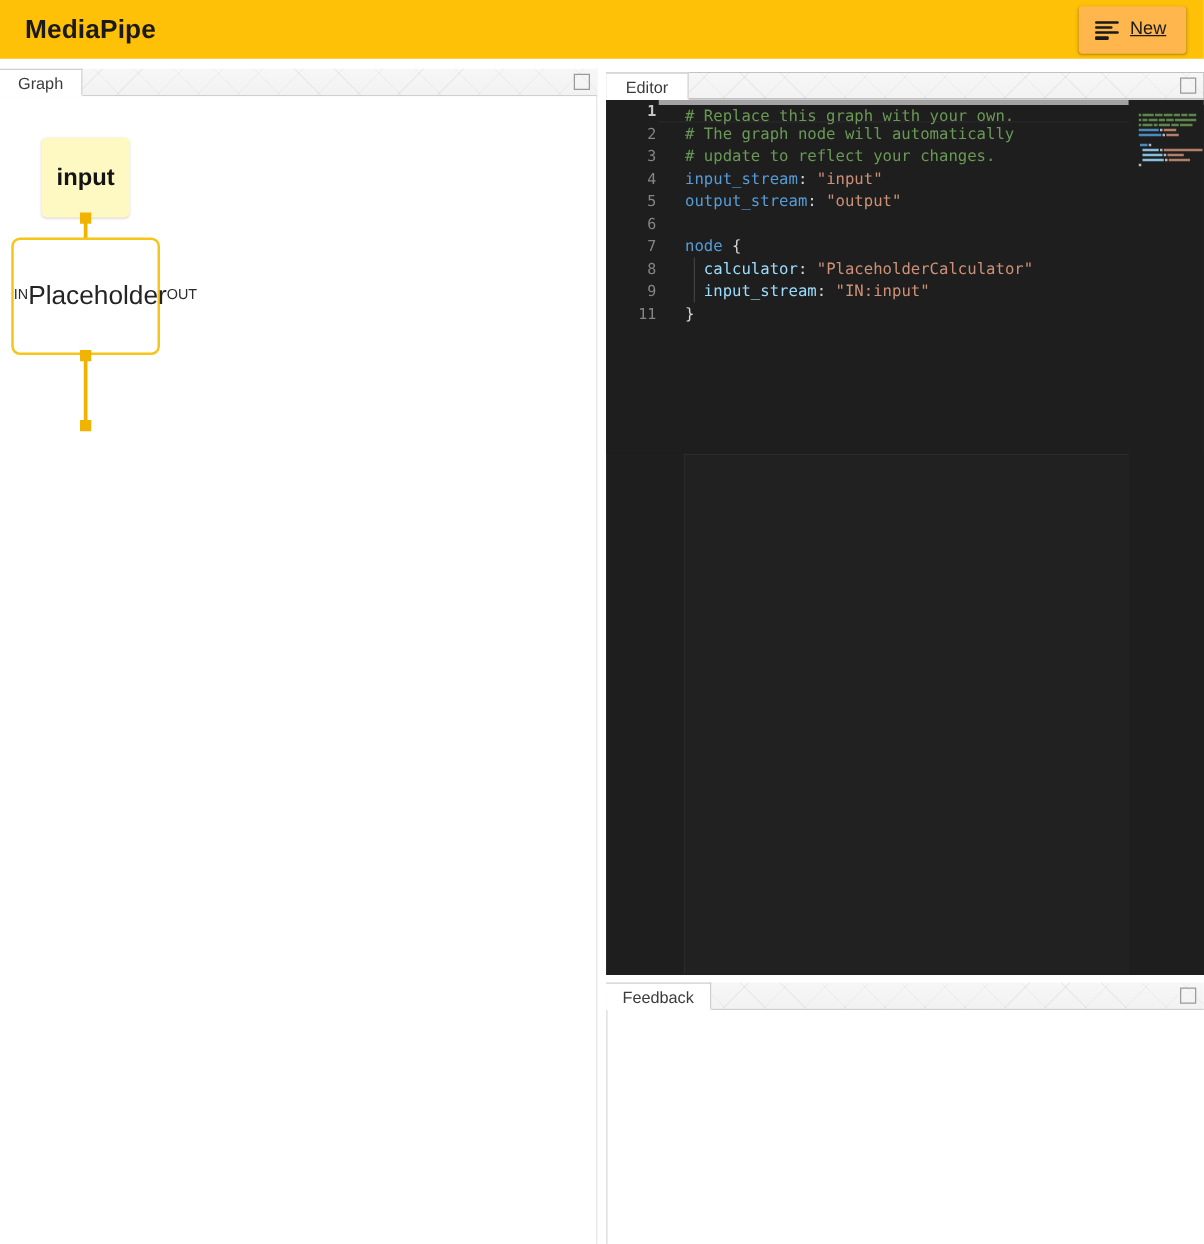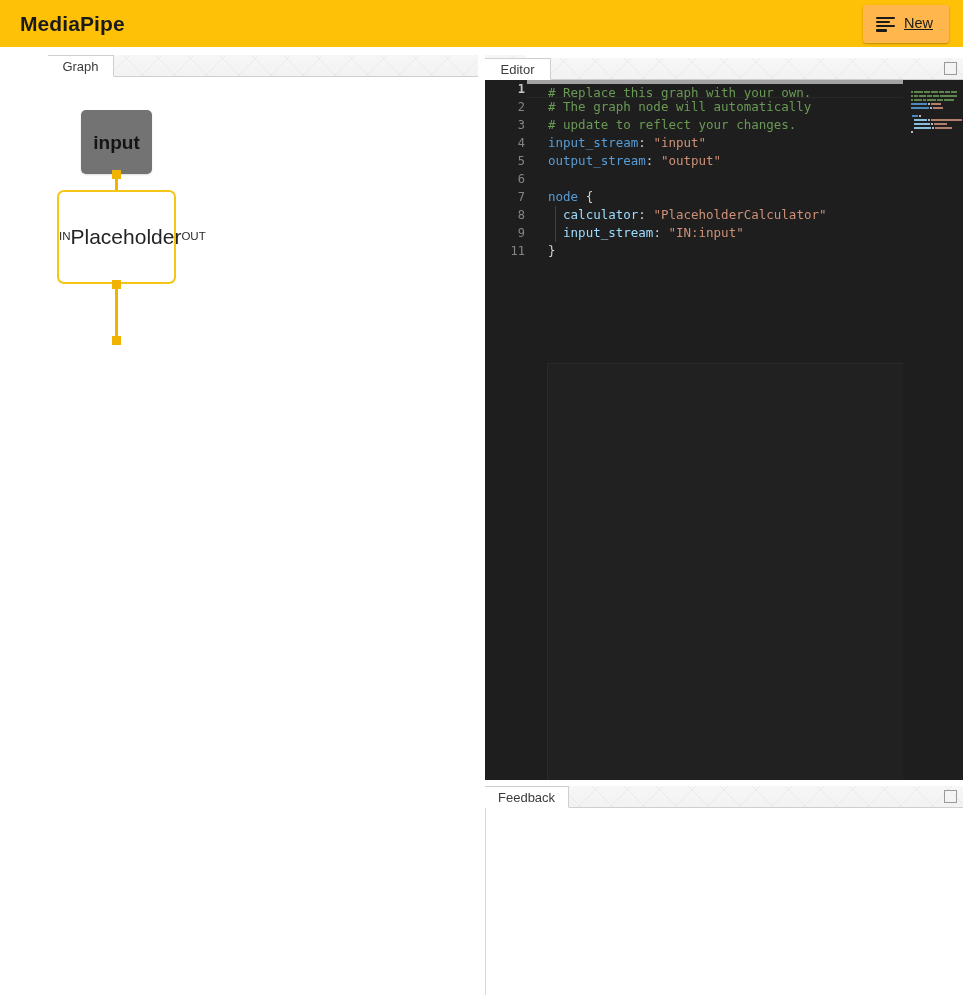--- a/index.html
+++ b/index.html
@@ -98,40 +98,39 @@
     padding: 0;
   }
 
   
   .graph-panel {
     position: absolute;
     left: 0; top: 55px;
     width: 478px; height: 940px;
     background: #ffffff;
     border-right: 1px solid #d9d9d9;
-    margin-left: 48px;
   }
   .graph-tabbar { left: 0; top: 0; width: 478px; }
   .graph-canvas {
     position: absolute;
     left: 0; top: 22px;
     width: 477px; height: 918px;
     background: #ffffff;
     overflow: hidden;
   }
 
   .gnode {
     position: absolute;
     display: flex;
     align-items: center;
     justify-content: center;
     cursor: pointer;
   }
   .gnode.stream {
-    background: #737373;
+    background: #fef9c3;
     border-radius: 5px;
     box-shadow: 0 1px 2px rgba(0,0,0,0.14);
   }
   .gnode.stream .title {
     font-size: 19px;
     font-weight: 600;
     color: #141414;
     line-height: 1;
   }
   .gnode.calc {

